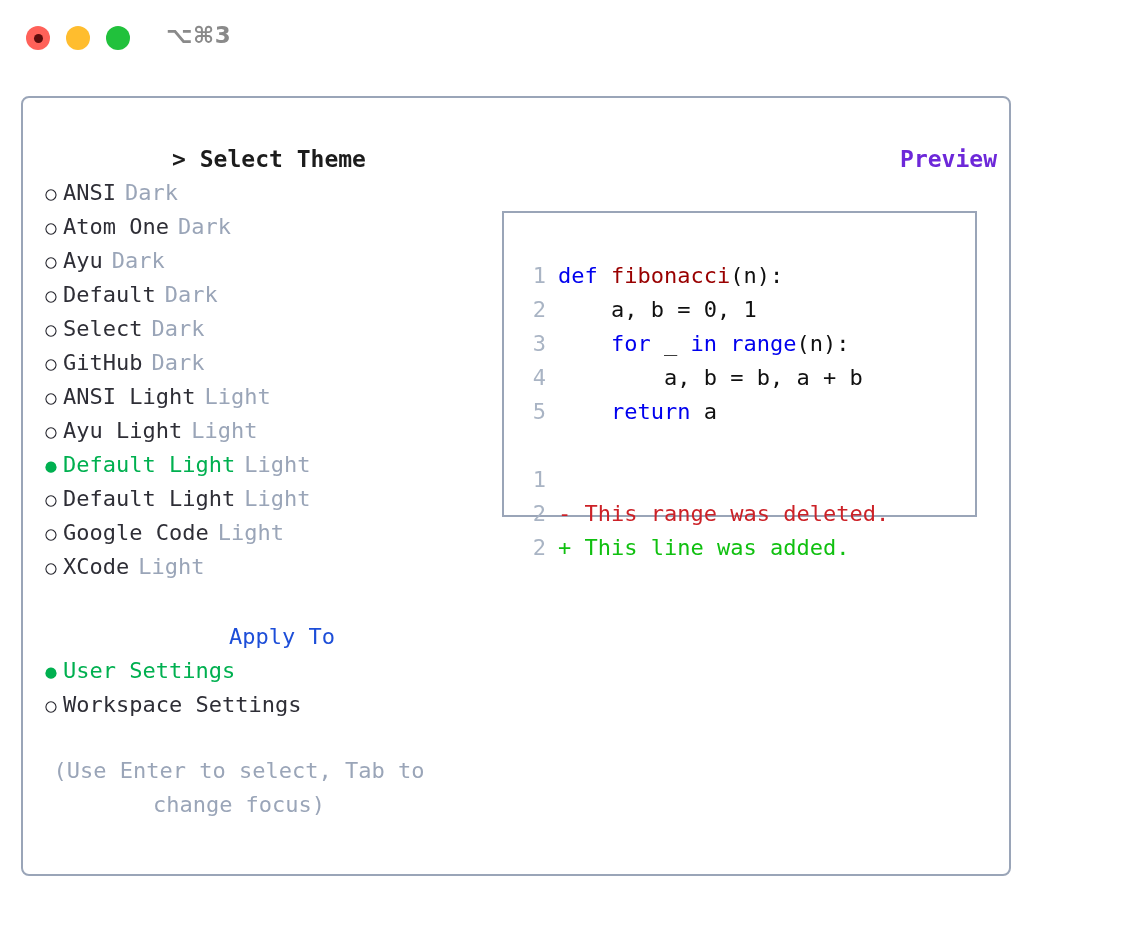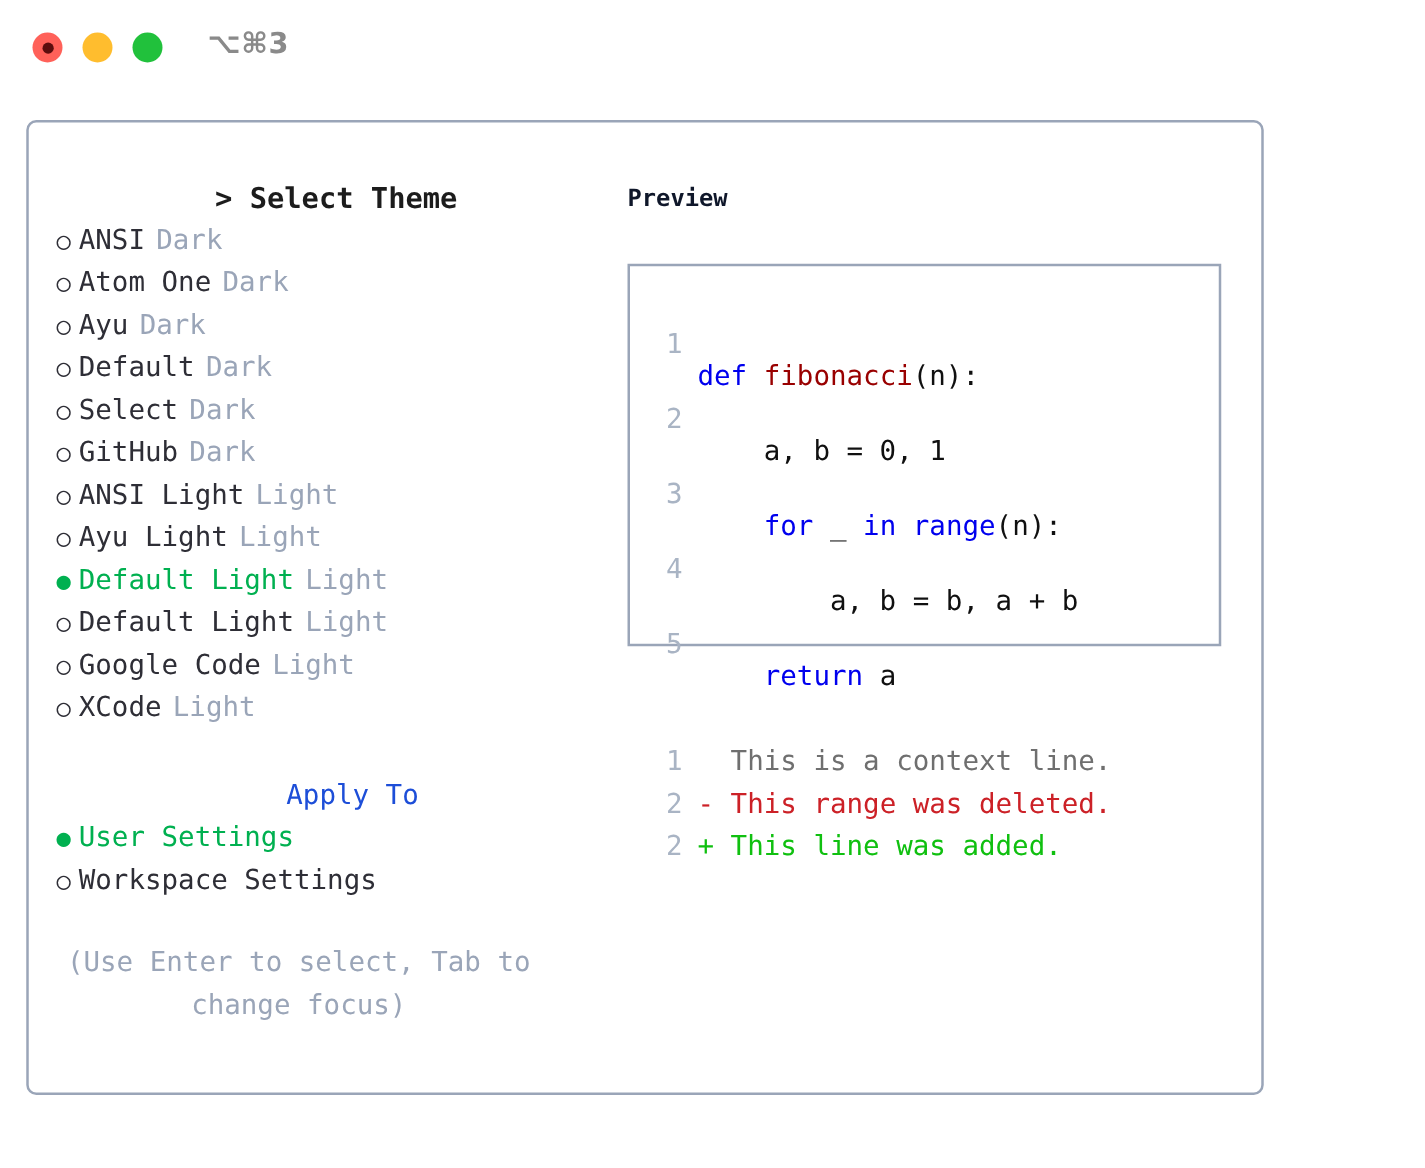--- a/index.html
+++ b/index.html
@@ -148,25 +148,26 @@
   }
 
   
   .right-col {
     position: absolute;
     left: 479px;
     top: 44px;
     width: 495px;
   }
   .preview-title {
-    font-size: 19px;
+    font-size: 23px;
     font-weight: bold;
-    color: #0f172a;
-    line-height: 34px;
-    white-space: pre;
+    color: #6d28d9;
+    line-height: 34px;
+    white-space: pre;
+    text-align: right;
   }
   .preview-box {
     margin-top: 35px;
     width: 475px;
     height: 306px;
     border: 2px solid #9aa5b8;
     box-sizing: border-box;
     background: #ffffff;
     position: relative;
   }
@@ -182,21 +183,21 @@
     white-space: pre;
   }
   .lineno {
     display: inline-block;
     width: 30px;
     flex: 0 0 30px;
     text-align: right;
     color: #a9b4c4;
     margin-right: 12px;
   }
-  .code-text { color: #101010; margin-top: 26px; }
+  .code-text { color: #101010; }
 
   .tok-kw   { color: #0000ee; }
   .tok-fn   { color: #990000; }
   .tok-bi   { color: #0000ee; }
   .tok-pl   { color: #101010; }
 
   .diff-block { margin-top: 34px; }
   .diff-ctx   { color: #6f6f6f; }
   .diff-del   { color: #cc2127; }
   .diff-add   { color: #10c010; }
@@ -256,21 +257,21 @@
         <div class="preview-box">
           <div class="code">
             <div id="code-lines">
                 <div class="code-line"><span class="lineno">1</span><span class="code-text"><span class="tok-kw">def </span><span class="tok-fn">fibonacci</span><span class="tok-pl">(n):</span></span></div>
                 <div class="code-line"><span class="lineno">2</span><span class="code-text"><span class="tok-pl">    a, b = 0, 1</span></span></div>
                 <div class="code-line"><span class="lineno">3</span><span class="code-text"><span class="tok-pl">    </span><span class="tok-kw">for</span><span class="tok-pl"> _ </span><span class="tok-kw">in</span><span class="tok-pl"> </span><span class="tok-bi">range</span><span class="tok-pl">(n):</span></span></div>
                 <div class="code-line"><span class="lineno">4</span><span class="code-text"><span class="tok-pl">        a, b = b, a + b</span></span></div>
                 <div class="code-line"><span class="lineno">5</span><span class="code-text"><span class="tok-pl">    </span><span class="tok-kw">return</span><span class="tok-pl"> a</span></span></div>
               </div>
             <div class="diff-block" id="diff-lines">
-                <div class="code-line"><span class="lineno">1</span><span class="diff-ctx" style="white-space: pre;"> </span><span class="diff-ctx" style="white-space: pre;"> This is a context line.</span></div>
+                <div class="code-line"><span class="lineno">1</span><span class="diff-ctx" style="white-space: pre;"> </span></div>
                 <div class="code-line"><span class="lineno">2</span><span class="diff-del" style="white-space: pre;">-</span><span class="diff-del" style="white-space: pre;"> This range was deleted.</span></div>
                 <div class="code-line"><span class="lineno">2</span><span class="diff-add" style="white-space: pre;">+</span><span class="diff-add" style="white-space: pre;"> This line was added.</span></div>
               </div>
           </div>
         </div>
       </div>
 
     </div>
   </div>
 </div>

